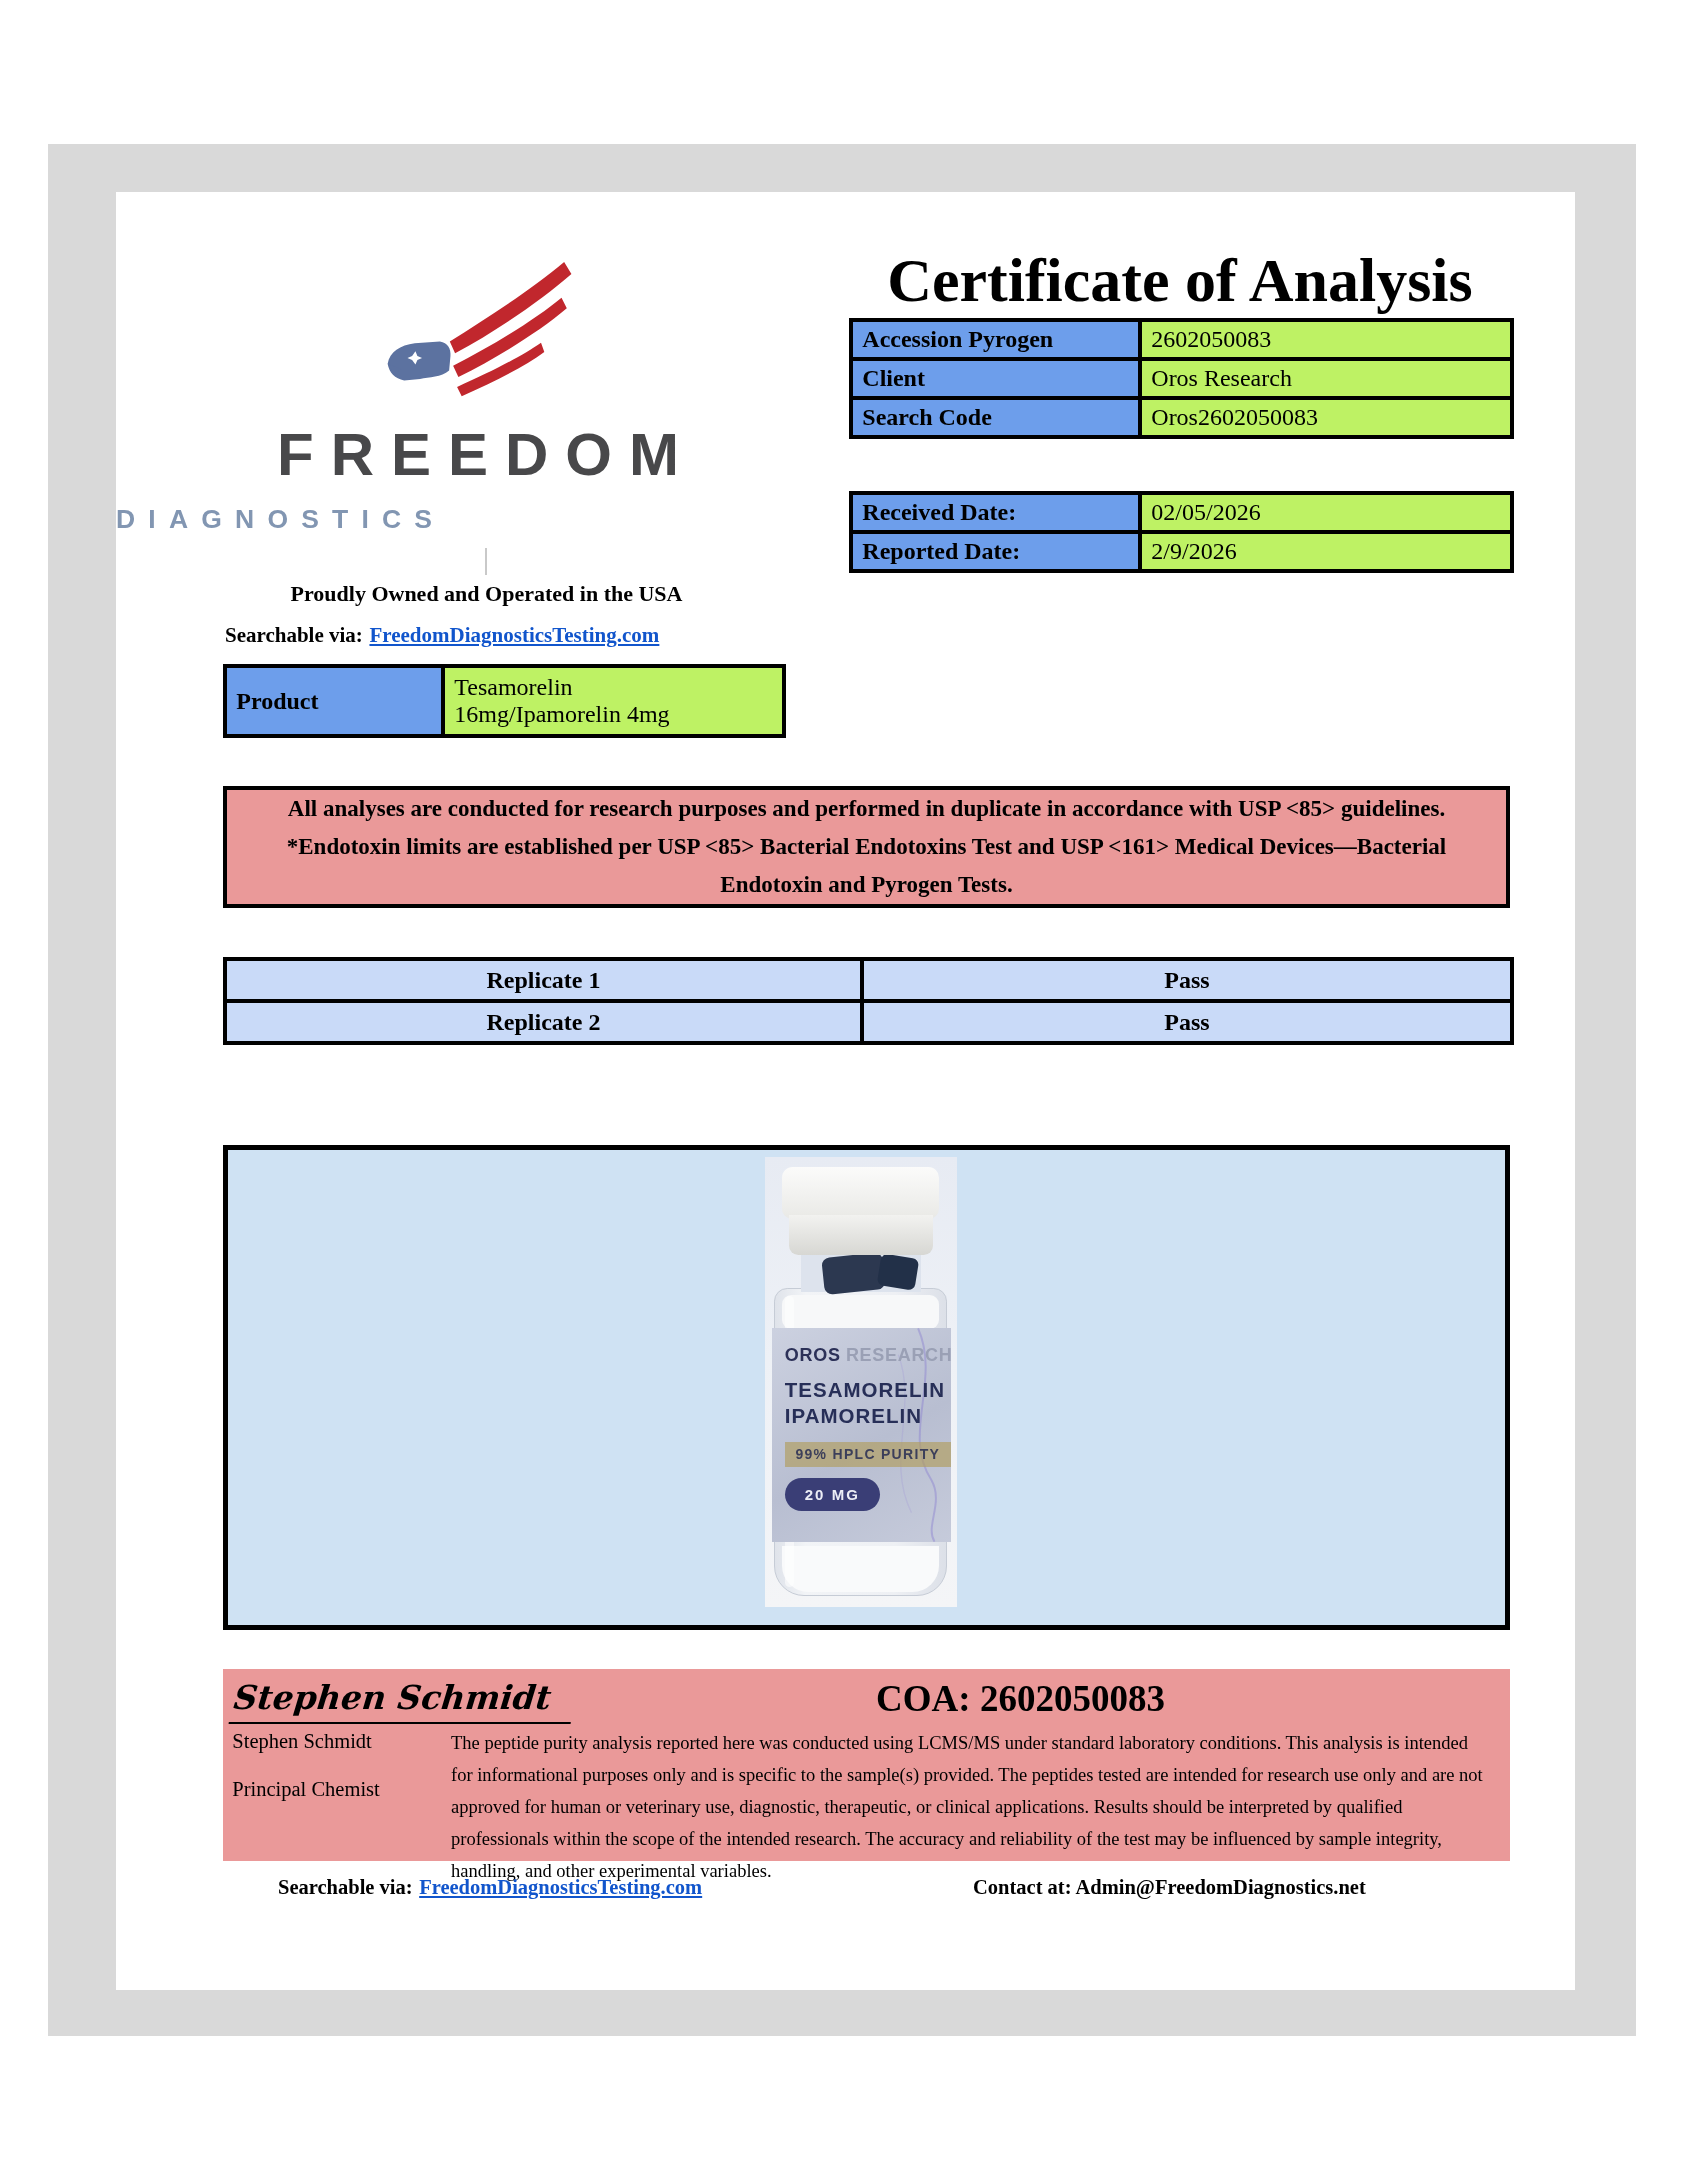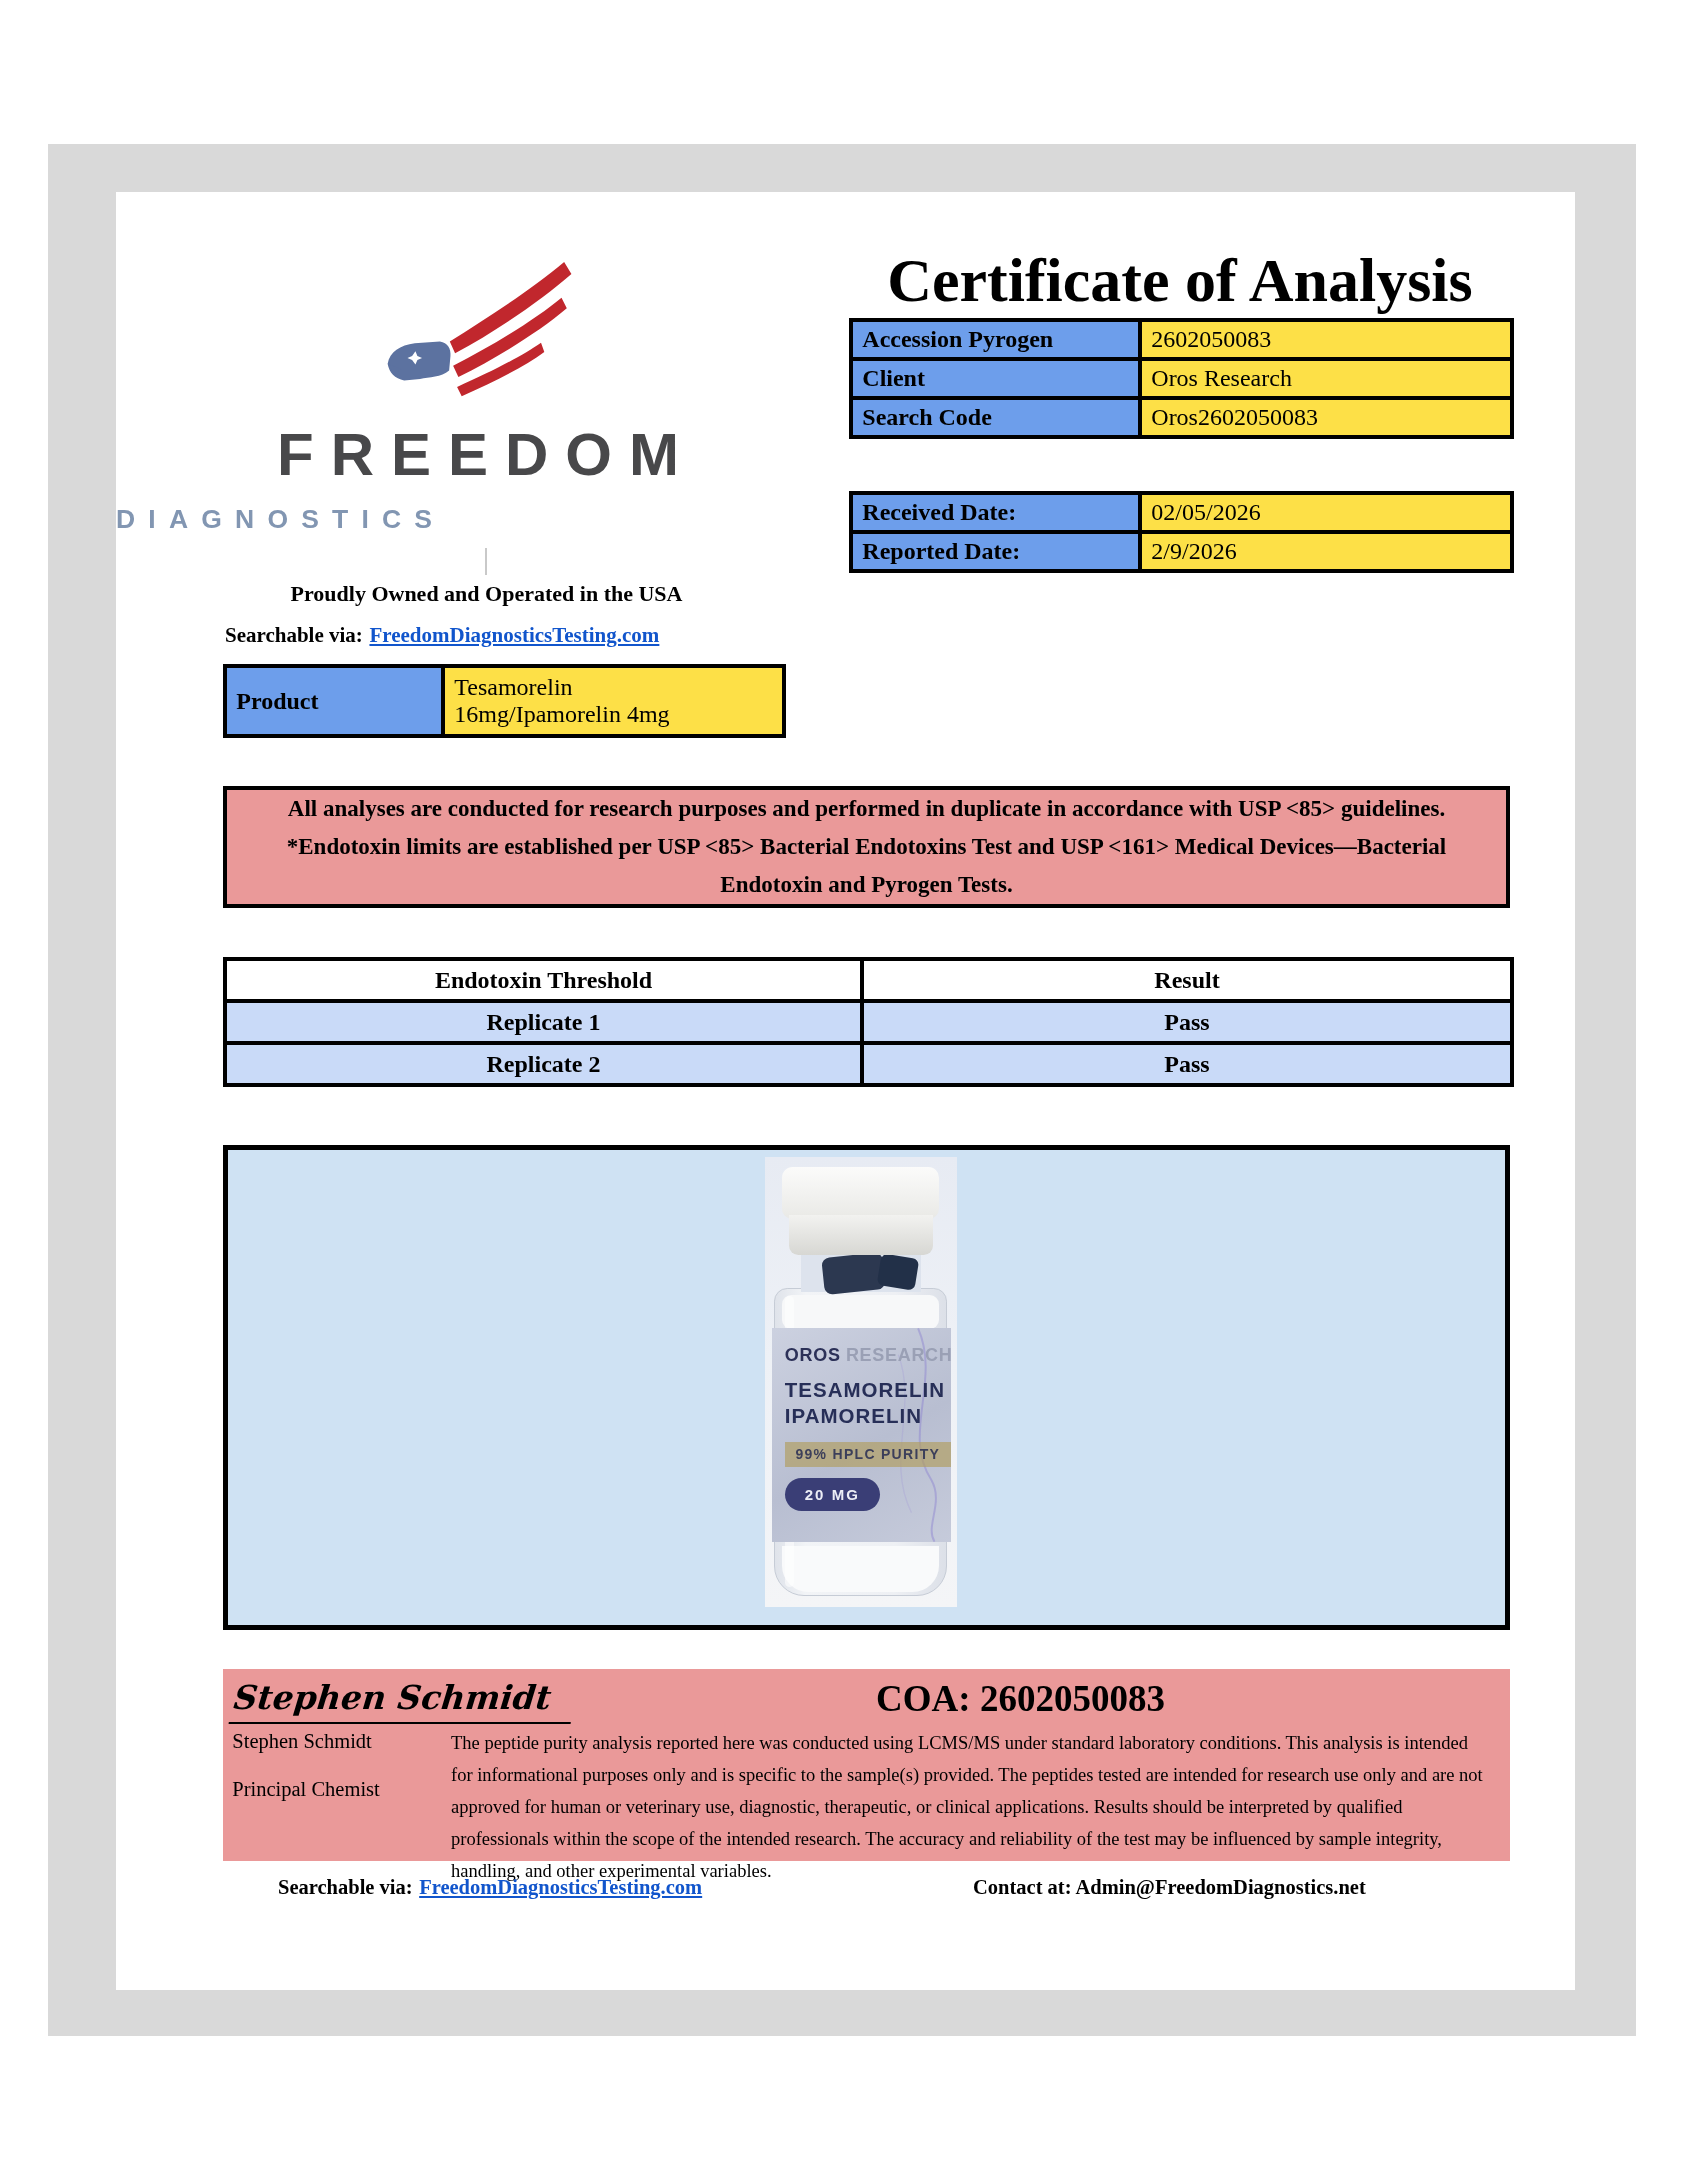--- a/index.html
+++ b/index.html
@@ -24,21 +24,21 @@
   .lab{margin-right:6.6px;}
   .link{color:#1155cc;text-decoration:underline;font-weight:bold;cursor:pointer;}
 
   
   .title{position:absolute;left:733px;top:53px;width:662px;text-align:center;
          font-size:62px;font-weight:bold;white-space:nowrap;}
   table.ftable{border-collapse:collapse;table-layout:fixed;}
   table.ftable td{border:4.6px solid #000;vertical-align:middle;
          font-family:"Liberation Serif",serif;font-size:24px;overflow:hidden;}
   td.lbl{background:#6d9eeb;font-weight:bold;padding:0 0 0 9.3px;}
-  td.val{background:#fde047;padding:0 0 0 9.3px;}
+  td.val{background:#bef264;padding:0 0 0 9.3px;}
   .info-table{position:absolute;left:733px;top:126px;width:662px;}
   .info-table tr{height:39px;}
   .dates-table{position:absolute;left:733px;top:299px;width:662px;}
   .dates-table tr{height:39px;}
   .product-table{position:absolute;left:107px;top:472px;width:559px;}
   .product-table tr{height:70px;}
   .lot-table{position:absolute;left:736px;top:472px;width:658px;}
   .lot-table tr{height:70px;}
 
   
@@ -190,24 +190,20 @@
 
 
     <div class="disclaimer">All analyses are conducted for research purposes and performed in duplicate in accordance with USP &lt;85&gt; guidelines. *Endotoxin limits are established per USP &lt;85&gt; Bacterial Endotoxins Test and USP &lt;161&gt; Medical Devices—Bacterial Endotoxin and Pyrogen Tests.</div>
 
     <table class="ftable results-table">
       <colgroup>
           <col style="width:637px">
           <col style="width:650px">
         </colgroup>
       <tbody>
-          <tr>
-        <td class="rhead">Endotoxin Threshold</td>
-        <td class="rhead">Result</td>
-      </tr>
       <tr>
         <td class="rcell">Replicate 1</td>
         <td class="rcell">Pass</td>
       </tr>
       <tr>
         <td class="rcell">Replicate 2</td>
         <td class="rcell">Pass</td>
       </tr>
     </tbody>
       </table>

